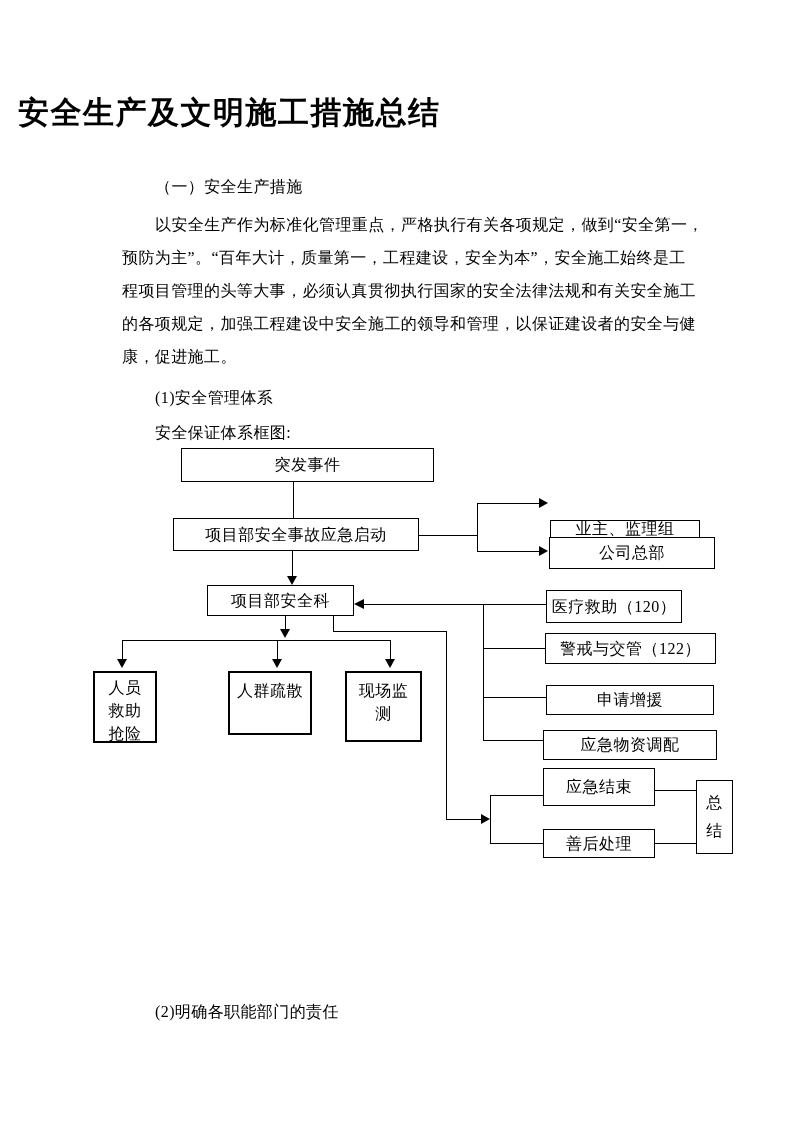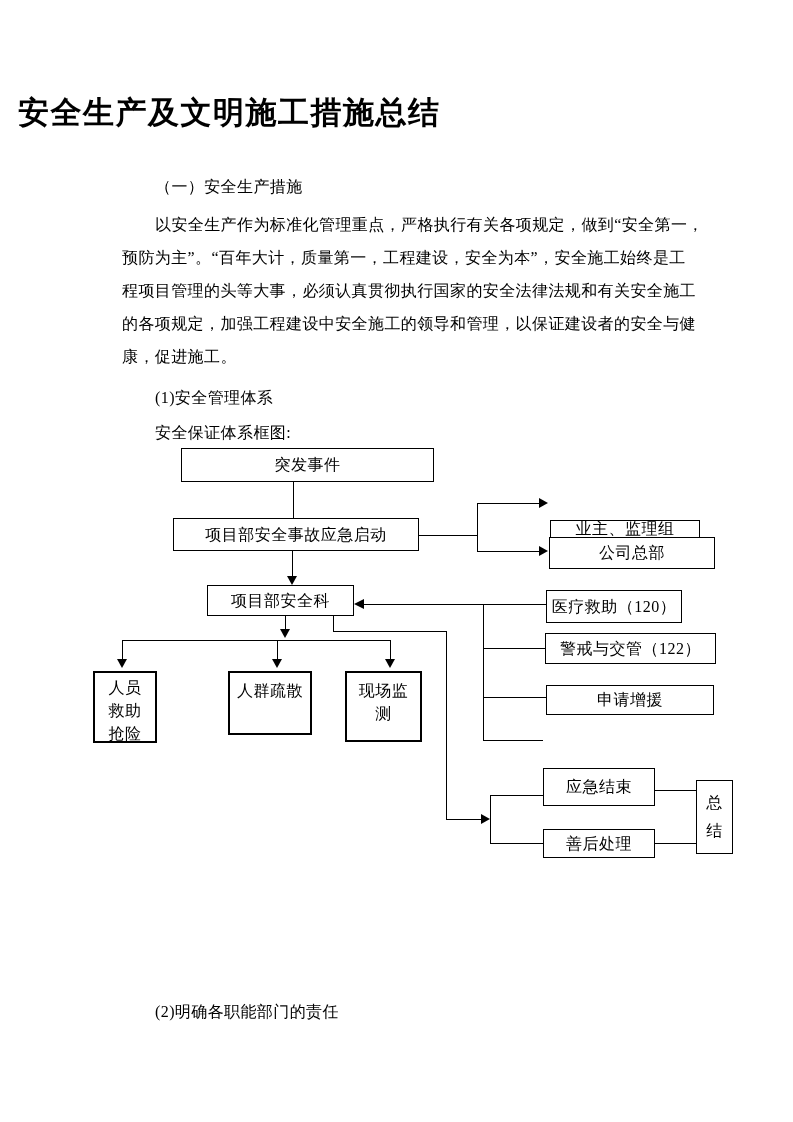--- a/index.html
+++ b/index.html
@@ -71,20 +71,21 @@
   <div class="abs body-text" style="left:155px; top:422px;">安全保证体系框图:</div>
 
   <div class="node" style="left:165px; top:448px; width:253px; height:34px;margin-left:16px;">突发事件</div>
   <div class="node" style="left:173px; top:518px; width:246px; height:33px;">项目部安全事故应急启动</div>
   <div class="node" style="left:207px; top:585px; width:147px; height:31px;">项目部安全科</div>
   <div class="node" style="left:550px; top:488px; width:150px; height:18px;margin-top:32px;">业主、监理组</div>
   <div class="node" style="left:549px; top:537px; width:166px; height:32px;">公司总部</div>
   <div class="node" style="left:546px; top:590px; width:136px; height:33px;">医疗救助（120）</div>
   <div class="node" style="left:545px; top:633px; width:171px; height:31px;">警戒与交管（122）</div>
   <div class="node" style="left:546px; top:685px; width:168px; height:30px;">申请增援</div>
+  <div class="node" style="left:543px; top:730px; width:174px; height:30px;">应急物资调配</div>
   <div class="node" style="left:543px; top:768px; width:112px; height:38px;">应急结束</div>
   <div class="node" style="left:543px; top:829px; width:112px; height:29px;">善后处理</div>
   <div class="node" style="left:696px; top:780px; width:37px; height:74px; line-height:28px;">总
 结</div>
   <div class="node thick top-align" style="left:93px; top:671px; width:64px; height:72px; line-height:23px; padding-top:3px;">人员
 救助
 抢险</div>
   <div class="node thick top-align" style="left:228px; top:671px; width:84px; height:64px; padding-top:8px;">人群疏散</div>
   <div class="node thick top-align" style="left:345px; top:671px; width:77px; height:71px; line-height:23px; padding-top:6px;">现场监
 测</div>

